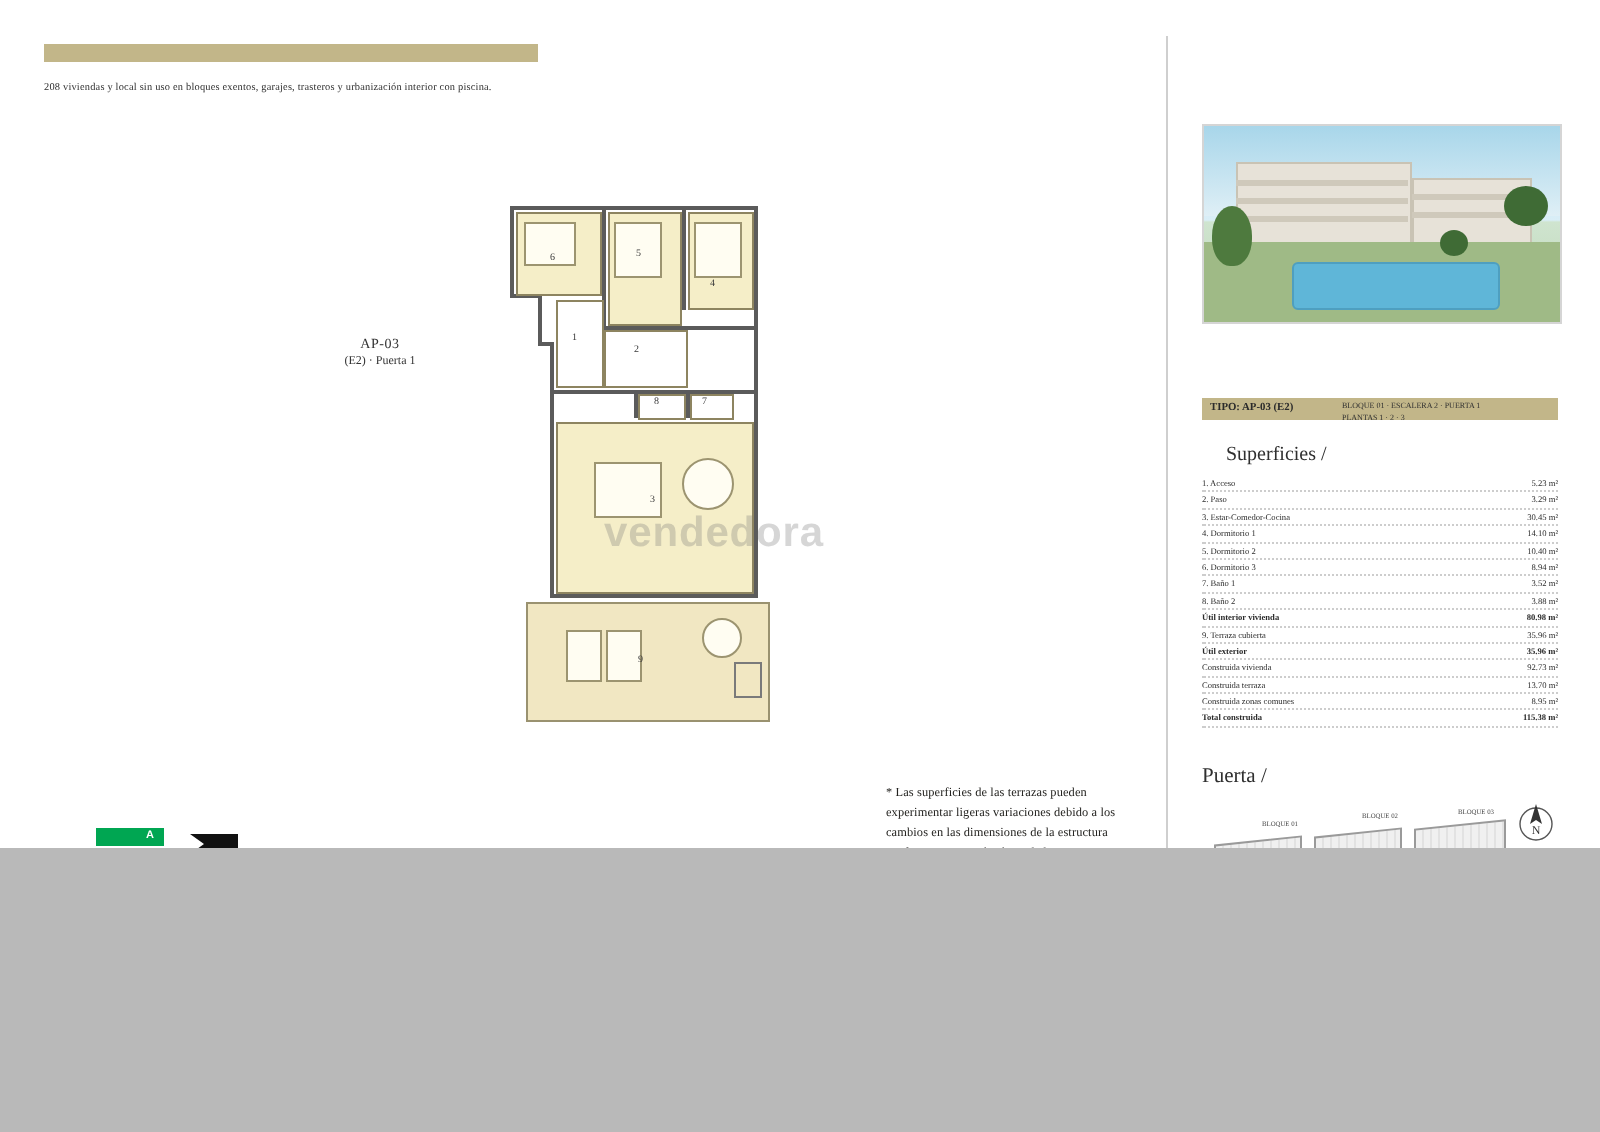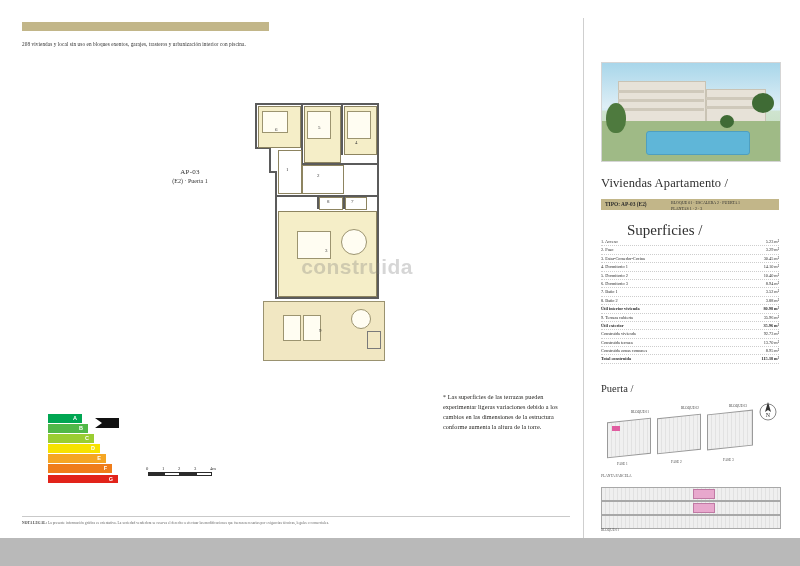--- a/index.html
+++ b/index.html
@@ -1,17 +1,17 @@
 <!DOCTYPE html>
 <html><head>
 <meta charset="utf-8">
 <style>
   html,body{margin:0;padding:0;background:#b9b9b9;}
   body{font-family:"Liberation Serif",serif;}
-  .page{position:relative;width:800px;height:538px;background:#ffffff;overflow:hidden;}
+  .page{position:relative;width:800px;height:424px;background:#ffffff;overflow:hidden;}
 
   
   .topbar{position:absolute;left:22px;top:22px;width:247px;height:9px;background:#c2b689;}
   .intro{position:absolute;left:22px;top:40px;width:250px;font-size:5.2px;line-height:1.55;color:#2e2e2e;letter-spacing:.02em;}
 
   .unitlabel{position:absolute;left:160px;top:168px;width:60px;text-align:center;color:#333;}
   .unitlabel .l1{font-size:7px;letter-spacing:.04em;}
   .unitlabel .l2{font-size:6px;margin-top:2px;}
 
   
@@ -52,21 +52,21 @@
   .pool{position:absolute;background:#5fb6d8;border:1px solid #4e9fc0;}
   .grass{position:absolute;background:#9fba86;}
   .tree{position:absolute;background:#4e7a3e;border-radius:50% 50% 45% 45%;}
   .palm{position:absolute;background:#3f6b35;border-radius:50%;}
 
   .rtitle{position:absolute;left:601px;top:176px;font-size:12.5px;color:#2f2f2f;letter-spacing:.01em;}
   .typobar{position:absolute;left:601px;top:199px;width:178px;height:11px;background:#c2b689;}
   .typobar .tl{position:absolute;left:4px;top:2.2px;font-size:5.4px;color:#2b2b2b;font-weight:700;}
   .typobar .tr{position:absolute;left:70px;top:1px;font-size:4px;color:#2f2f2f;line-height:1.45;}
 
-  .stitle{position:absolute;left:627px;top:222px;font-size:15px;color:#2f2f2f;}
+  .stitle{position:absolute;left:613px;top:222px;font-size:10px;color:#2f2f2f;}
   .surf{position:absolute;left:601px;top:238px;width:178px;font-size:4.3px;color:#2b2b2b;}
   .srow{position:relative;height:7.4px;border-bottom:1px dotted #cdcdcd;}
   .srow .n{position:absolute;left:0;top:1px;}
   .srow .v{position:absolute;right:0;top:1px;}
   .srow.total .n,.srow.total .v{font-weight:700;}
 
   .ptitle{position:absolute;left:601px;top:383px;font-size:10.5px;color:#2f2f2f;}
   .plot{position:absolute;left:601px;top:398px;width:178px;height:82px;}
   .plotblock{position:absolute;border:1px solid #9a9a9a;background:repeating-linear-gradient(90deg,#f0f0f0 0 3px,#e2e2e2 3px 4px);}
   .plotlabel{position:absolute;font-size:3.4px;color:#444;}
@@ -136,21 +136,21 @@
     <div class="rnum" style="left:62px;top:70px;">2</div>
     <div class="rnum" style="left:70px;top:145px;">3</div>
     <div class="rnum" style="left:100px;top:37px;">4</div>
     <div class="rnum" style="left:63px;top:22px;">5</div>
     <div class="rnum" style="left:20px;top:24px;">6</div>
     <div class="rnum" style="left:96px;top:96px;">7</div>
     <div class="rnum" style="left:72px;top:96px;">8</div>
     <div class="rnum" style="left:64px;top:225px;">9</div>
   </div>
 
-  <div class="watermark">construida</div>
+  <div class="watermark">vendedora</div>
 
   <div class="note">* Las superficies de las terrazas pueden experimentar ligeras variaciones debido a los cambios en las dimensiones de la estructura conforme aumenta la altura de la torre.</div>
 
   <div class="energy">
     <div class="eband" style="width:34px;background:#00a652;">
         <span>A</span>
       </div>
     <div class="eband" style="width:40px;background:#50b848;">
         <span>B</span>
       </div>
@@ -204,21 +204,20 @@
     <div class="bldg" style="left:104px;top:26px;width:58px;height:32px;"></div>
     <div class="bldgdark" style="left:104px;top:34px;width:58px;height:3px;"></div>
     <div class="bldgdark" style="left:104px;top:43px;width:58px;height:3px;"></div>
     <div class="grass" style="left:0;top:58px;width:178px;height:40px;"></div>
     <div class="pool" style="left:44px;top:68px;width:102px;height:22px;border-radius:3px;"></div>
     <div class="tree" style="left:4px;top:40px;width:20px;height:30px;"></div>
     <div class="palm" style="left:150px;top:30px;width:22px;height:20px;"></div>
     <div class="palm" style="left:118px;top:52px;width:14px;height:13px;"></div>
   </div>
 
-  <div class="rtitle">Viviendas Apartamento /</div>
 
   <div class="typobar">
     <div class="tl">TIPO: AP-03 (E2)</div>
     <div class="tr">
       <div>BLOQUE 01 · ESCALERA 2 · PUERTA 1</div>
       <div>PLANTAS 1 · 2 · 3</div>
     </div>
   </div>
 
   <div class="stitle">Superficies /</div>

